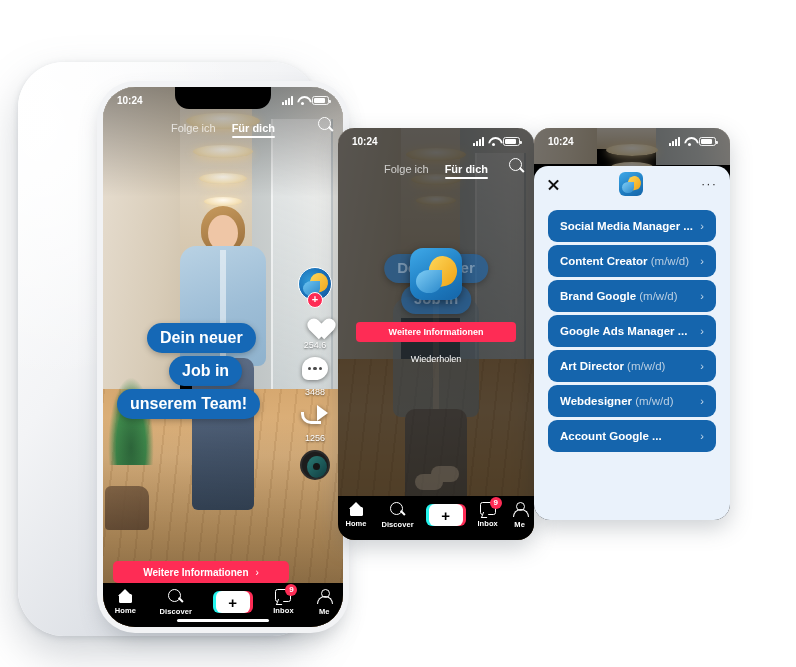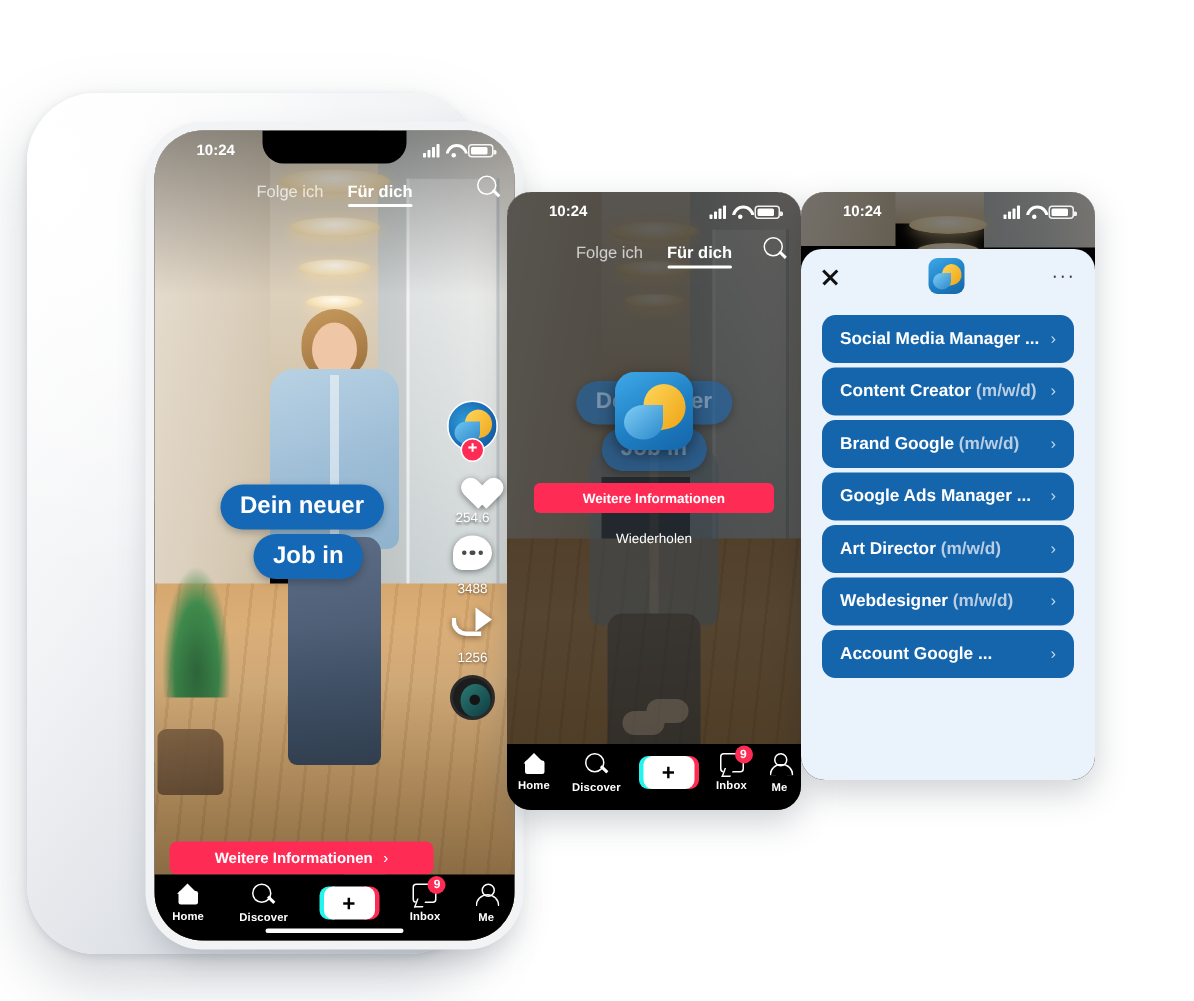--- a/index.html
+++ b/index.html
@@ -106,21 +106,21 @@
     position:absolute; bottom:-6px; width:28px; height:16px; border-radius:9px; background:#f4f4f4;
   }
   .person .shoe.l { left:14px; } .person .shoe.r { right:12px; bottom:2px; }
 
   .scrim-top { position:absolute; left:0; right:0; top:0; height:110px;
     background: linear-gradient(180deg, rgba(0,0,0,.38), rgba(0,0,0,0)); }
   .scrim-bot { position:absolute; left:0; right:0; bottom:0; height:210px;
     background: linear-gradient(0deg, rgba(0,0,0,.42), rgba(0,0,0,0)); }
 
   
-  .statusbar { position:absolute; left:14px; right:0; top:0; height:26px; display:flex;
+  .statusbar { position:absolute; left:0; right:0; top:0; height:26px; display:flex;
     align-items:center; justify-content:space-between; padding:0 14px; color:#fff;
     font-size:10px; font-weight:bold; z-index:12; }
   .sb-right { display:flex; align-items:center; gap:4px; }
   .ic-signal { display:flex; align-items:flex-end; gap:1px; height:9px; }
   .ic-signal i { width:2px; background:#fff; border-radius:.5px; display:block; }
   .ic-signal i:nth-child(1){height:3px}.ic-signal i:nth-child(2){height:5px}
   .ic-signal i:nth-child(3){height:7px}.ic-signal i:nth-child(4){height:9px}
   .ic-wifi { width:11px; height:9px; position:relative; }
   .ic-wifi::before{content:"";position:absolute;left:0;top:0;width:11px;height:11px;
     border:2px solid #fff;border-radius:50%;clip-path:polygon(0 0,100% 0,100% 45%,0 45%);}
@@ -278,21 +278,21 @@
   .p3-appicon::before { content:""; position:absolute; right:2px; top:4px; width:13px; height:14px;
     border-radius:50% 50% 50% 0; background: linear-gradient(140deg,#ffd75a,#eea316); transform:rotate(-12deg); }
   .p3-appicon::after { content:""; position:absolute; left:3px; bottom:3px; width:12px; height:11px;
     border-radius:50% 0 50% 50%; background: linear-gradient(140deg,#7fcdf5,#2b89cb); }
   .ic-more { color:#333; font-size:13px; letter-spacing:1px; line-height:6px; }
   .joblist { position:absolute; left:14px; right:14px; top:44px; display:flex;
     flex-direction:column; gap:3px; }
   .jobbtn { height:32px; border-radius:9px; background:#1565ad; display:flex; align-items:center;
     justify-content:space-between; padding:0 12px; }
   .jobtxt { color:#fff; font-size:11.5px; font-weight:bold; white-space:nowrap; }
-  .jobtxt .mwd { color:#b9cee2; font-weight:bold;margin-top:29px; }
+  .jobtxt .mwd { color:#b9cee2; font-weight:normal;margin-top:29px; }
   .jobchev { color:rgba(255,255,255,.75); font-size:11px; }
 </style>
 </head>
 <body>
 
 <div class="stage">
 
   <div class="phone1-wrap">
     <div class="phone1-body"></div>
     <div class="phone1-screen">
@@ -339,20 +339,21 @@
 
         <div class="feed-head">
           <span class="tabtxt">Folge ich</span>
           <span class="tabtxt active">Für dich</span>
           <span class="search-ic"></span>
         </div>
 
         <div class="bubble-group">
           <span class="bub b1">Dein neuer</span>
           <span class="bub b2">Job in</span>
+          <span class="bub b3">unserem Team!</span>
         </div>
 
         <div class="rail">
           <div class="avatar-btn">
             <div class="avatar-img"></div>
             <div class="plus-badge">+</div>
           </div>
           <div class="ic-heart"></div>
           <div class="lbl">254.6</div>
           <div class="ic-comment">

